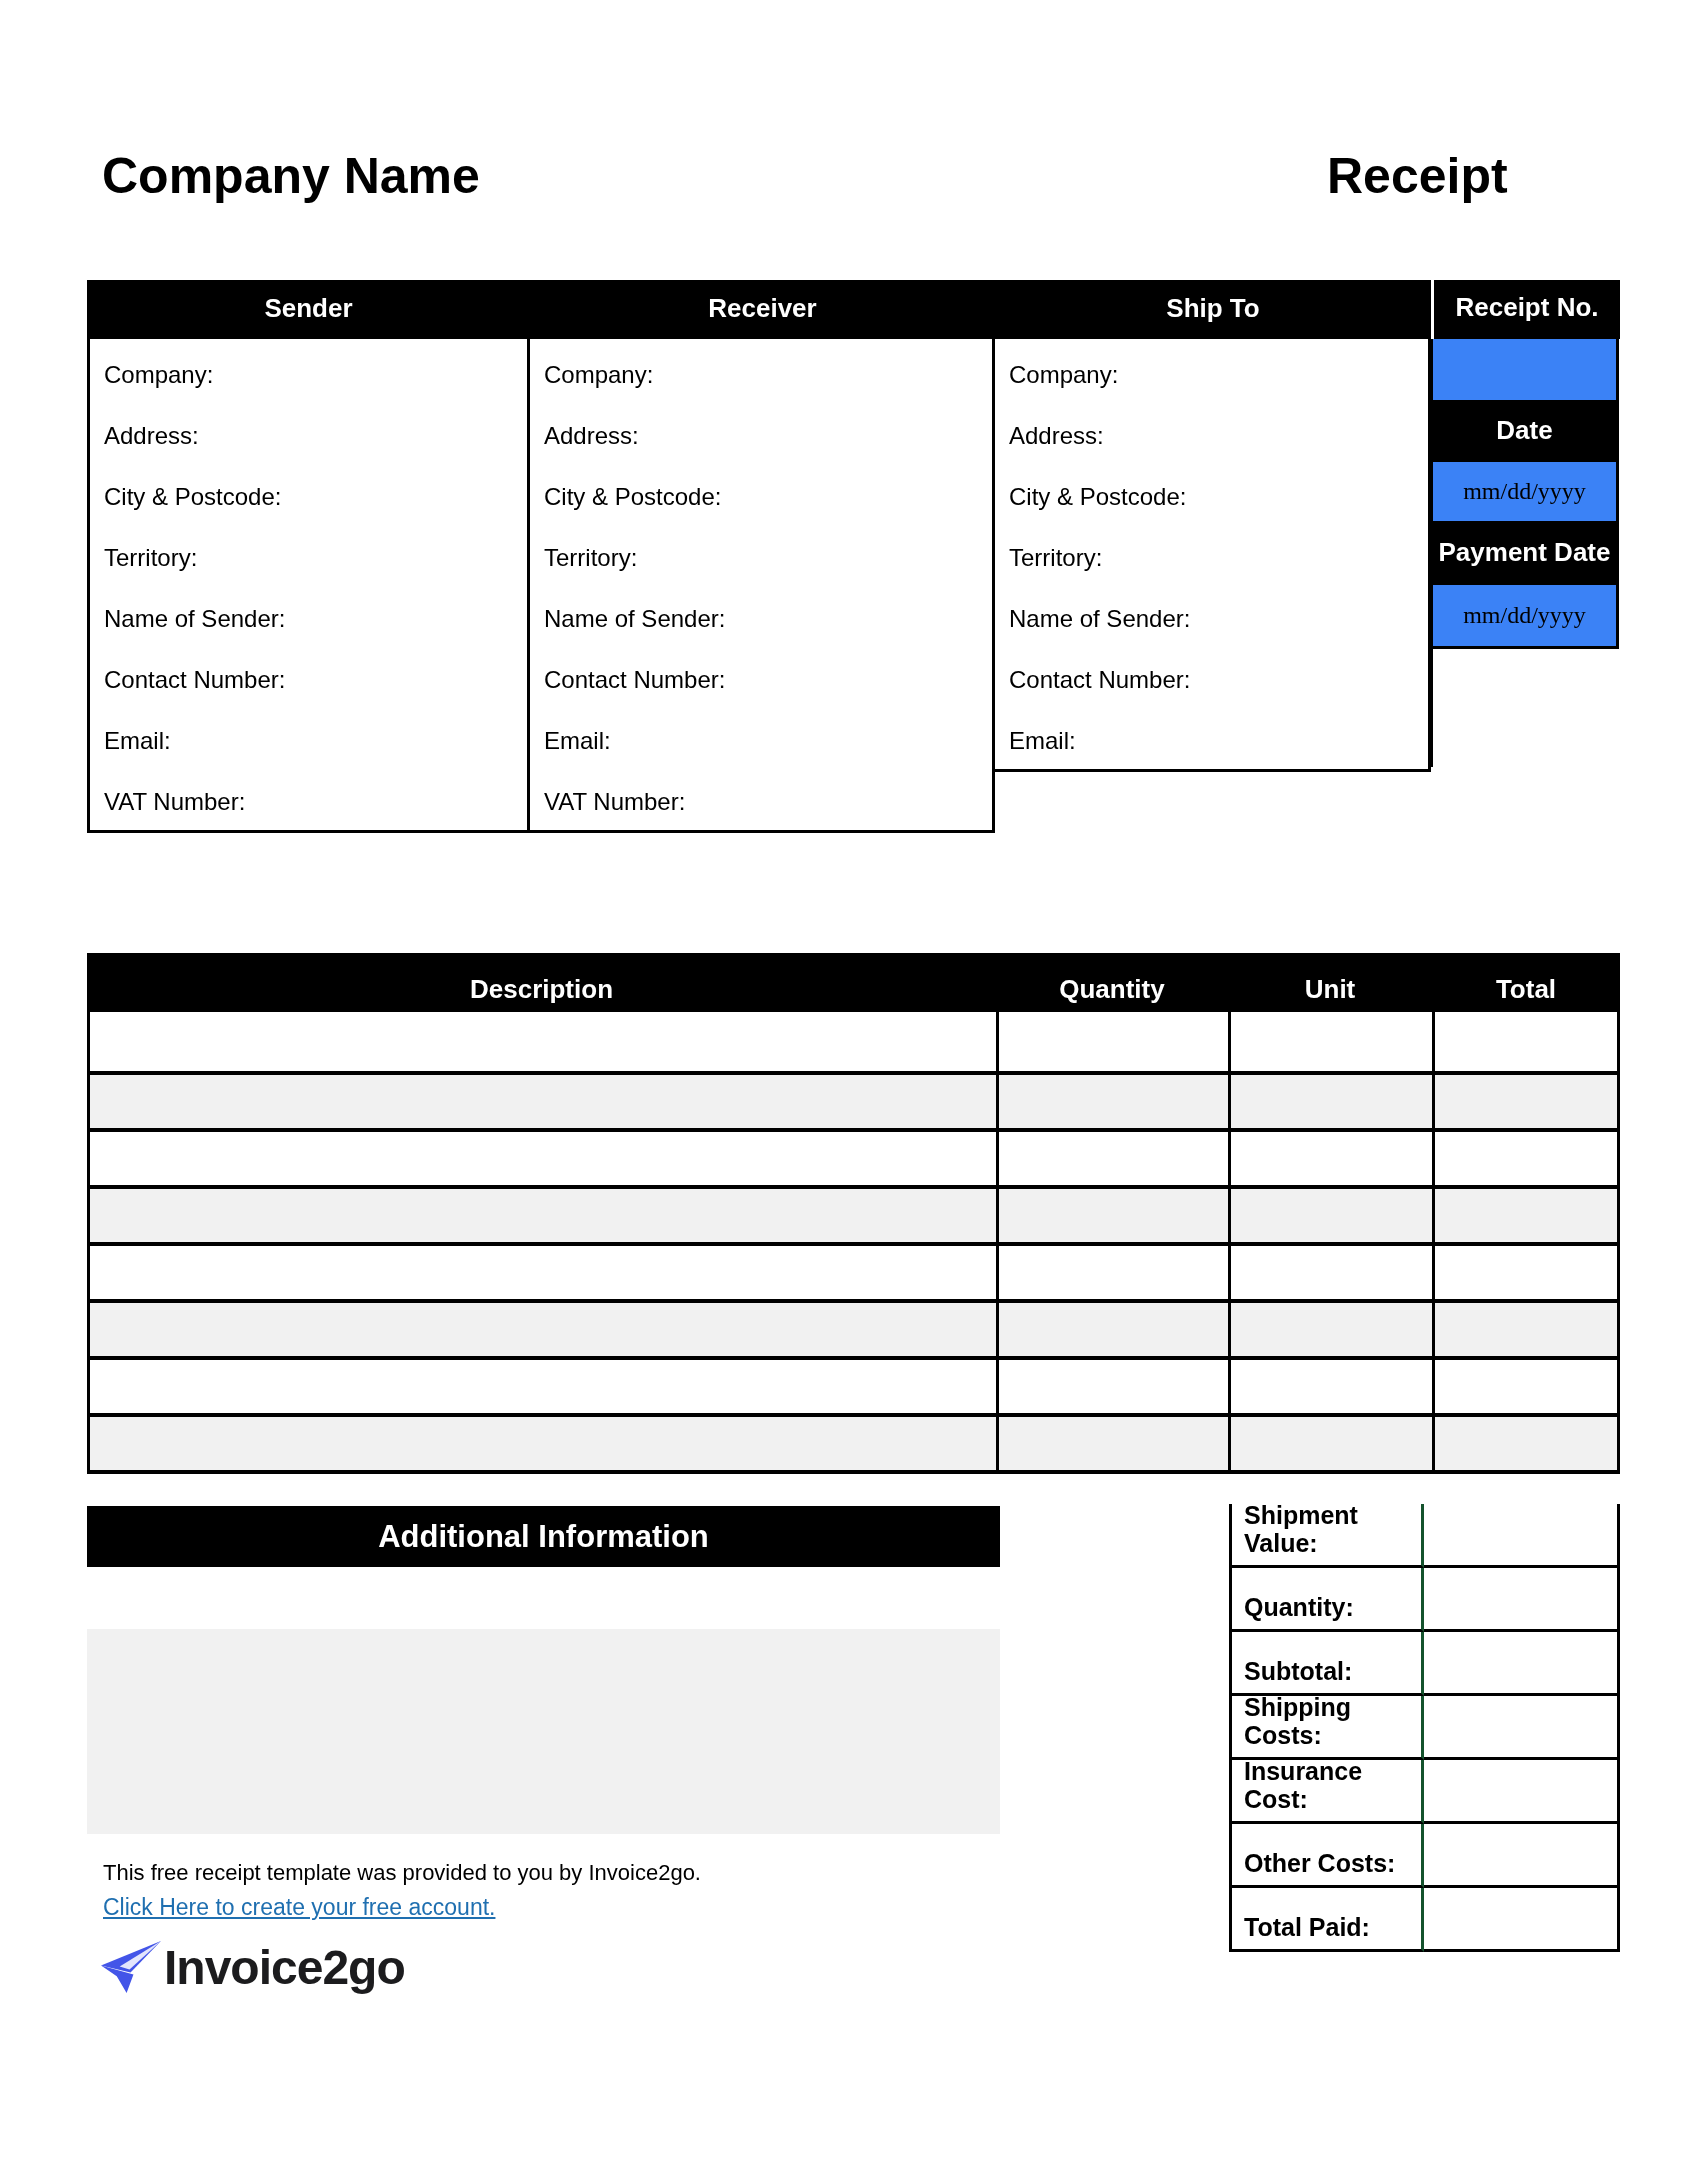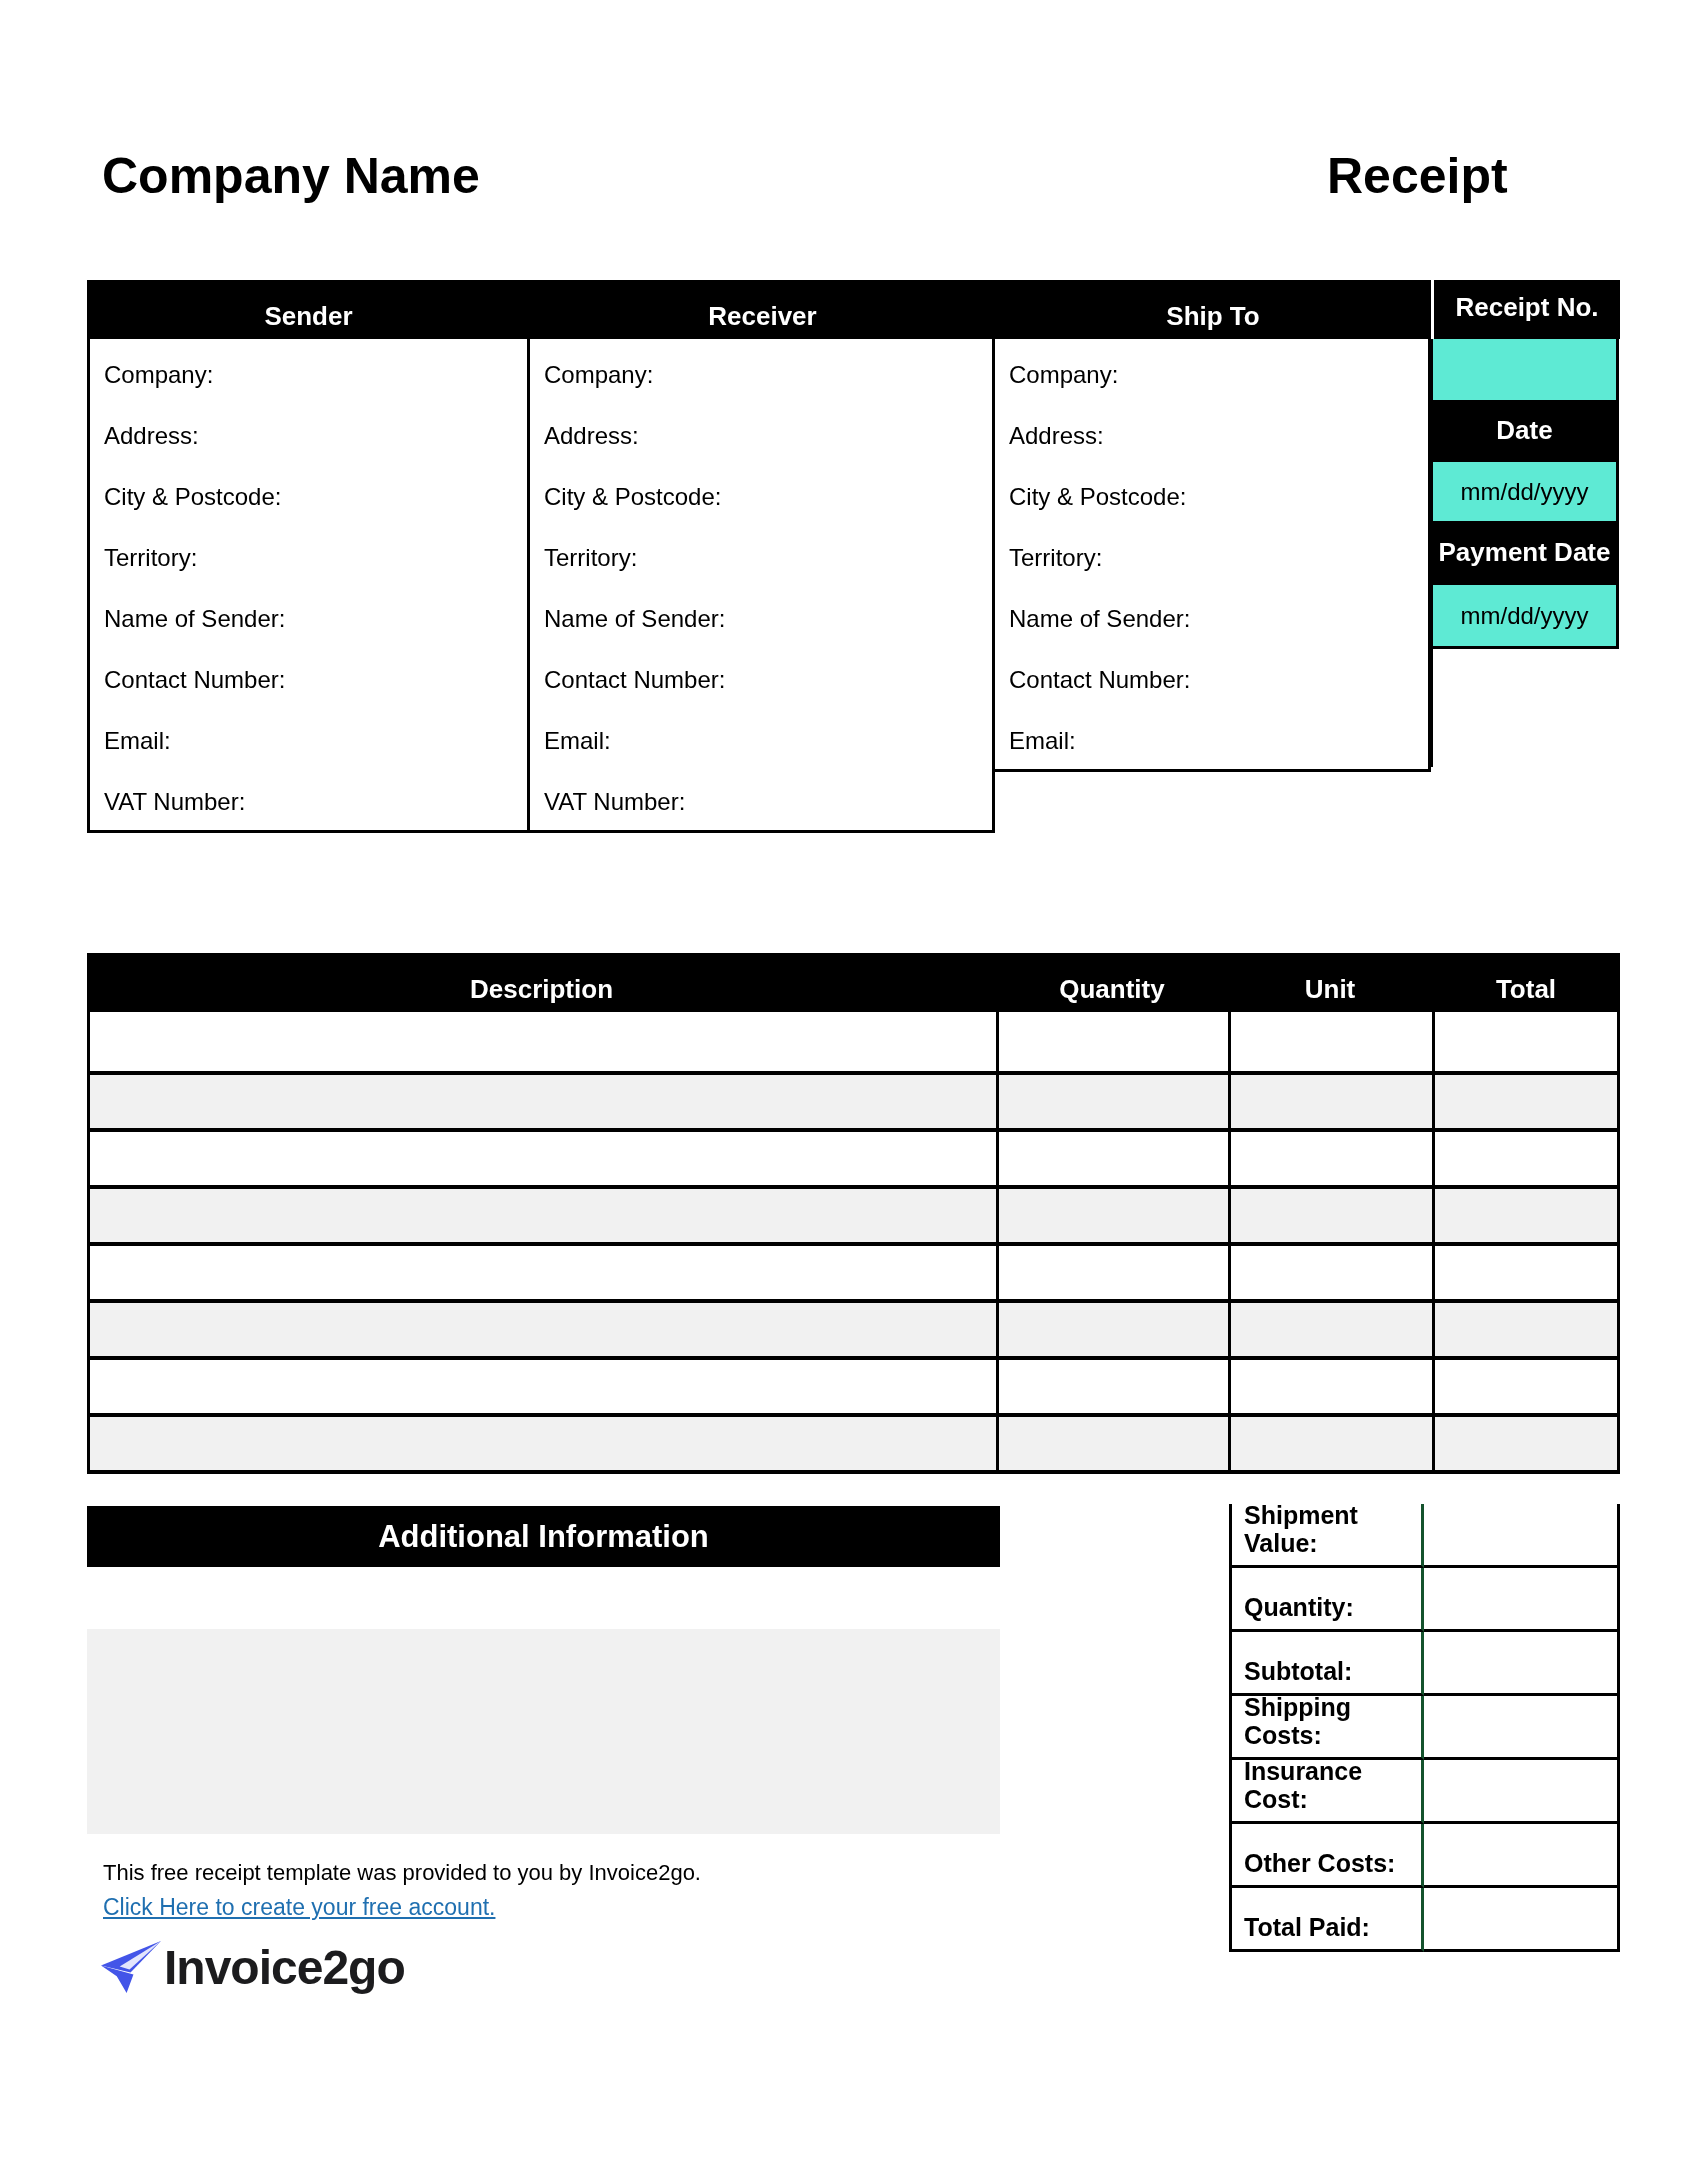--- a/index.html
+++ b/index.html
@@ -8,38 +8,38 @@
   *{box-sizing:border-box;}
 
   
   .title-company{position:absolute;left:102px;top:151px;font-size:50px;font-weight:bold;line-height:1;}
   .title-receipt{position:absolute;left:1327px;top:151px;font-size:50px;font-weight:bold;line-height:1;}
 
   
   .parties{position:absolute;left:87px;top:280px;width:1533px;}
   .p-band{display:flex;height:59px;background:#000;}
   .bh{color:#fff;font-weight:bold;font-size:26px;display:flex;align-items:flex-end;
-      justify-content:center;padding-bottom:7px;}
+      justify-content:center;padding-bottom:15px;}
   .bh-sender{width:443px;}
   .bh-receiver{width:465px;}
   .bh-shipto{width:436px;}
   .bh-receipt{width:189px;border-left:3px solid #fff;align-items:center;padding-bottom:4px;}
   .p-cols{position:relative;height:497px;}
   .pbox{position:absolute;top:0;background:#fff;}
   .sender-box{left:0;width:443px;height:494px;border:3px solid #000;border-top:none;}
   .receiver-box{left:443px;width:465px;height:494px;border:3px solid #000;border-top:none;border-left:none;}
   .shipto-box{left:908px;width:436px;height:433px;border-right:3px solid #000;border-bottom:3px solid #000;}
   .field-col{display:flex;flex-direction:column;padding-left:14px;}
   .field{height:61px;font-size:24px;display:flex;align-items:center;padding-top:10px;}
 
   
   .rcol{position:absolute;left:1343px;top:0;width:189px;}
   .rcell{width:189px;}
-  .rc-white{border-left:3px solid #000;border-right:3px solid #000;background:#5eead4;
-            font-size:24px;display:flex;align-items:center;justify-content:center;}
+  .rc-white{border-left:3px solid #000;border-right:3px solid #000;background:#3b82f6;
+            font-size:24px;display:flex;align-items:center;justify-content:center;font-family:Liberation Serif, serif;}
   .rc-black{background:#000;color:#fff;font-weight:bold;font-size:26px;display:flex;
             align-items:center;justify-content:center;text-align:center;line-height:1.15;}
   .rc-no-value{height:61px;}
   .rc-date{height:62px;}
   .rc-date-value{height:59px;}
   .rc-pay{height:64px;}
   .rc-pay-value{height:64px;border-bottom:3px solid #000;}
   .rc-stub{height:118px;border-left:3px solid #000;}
 
   

